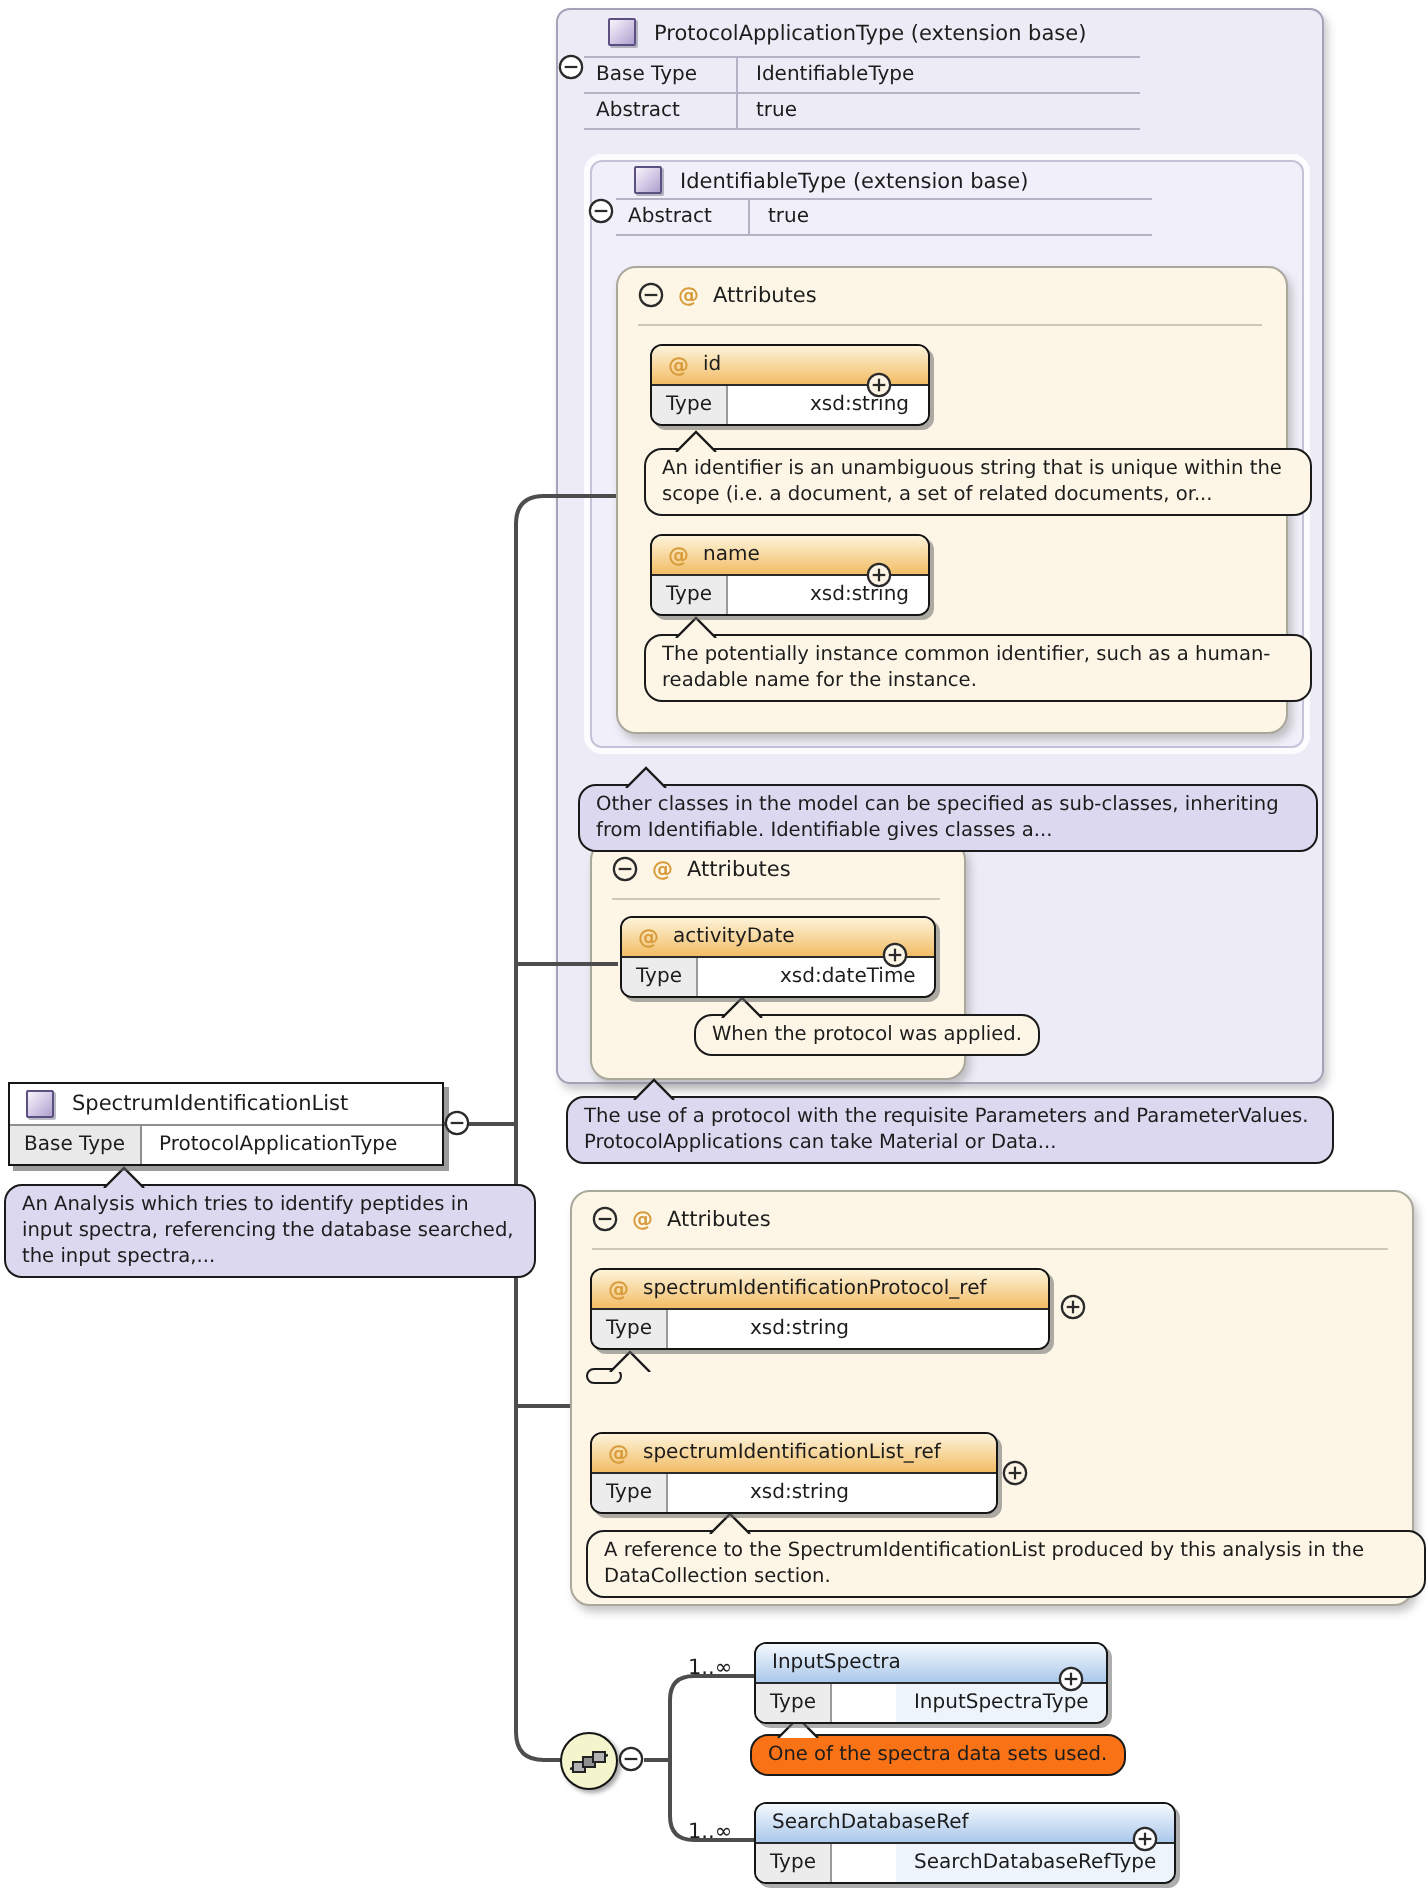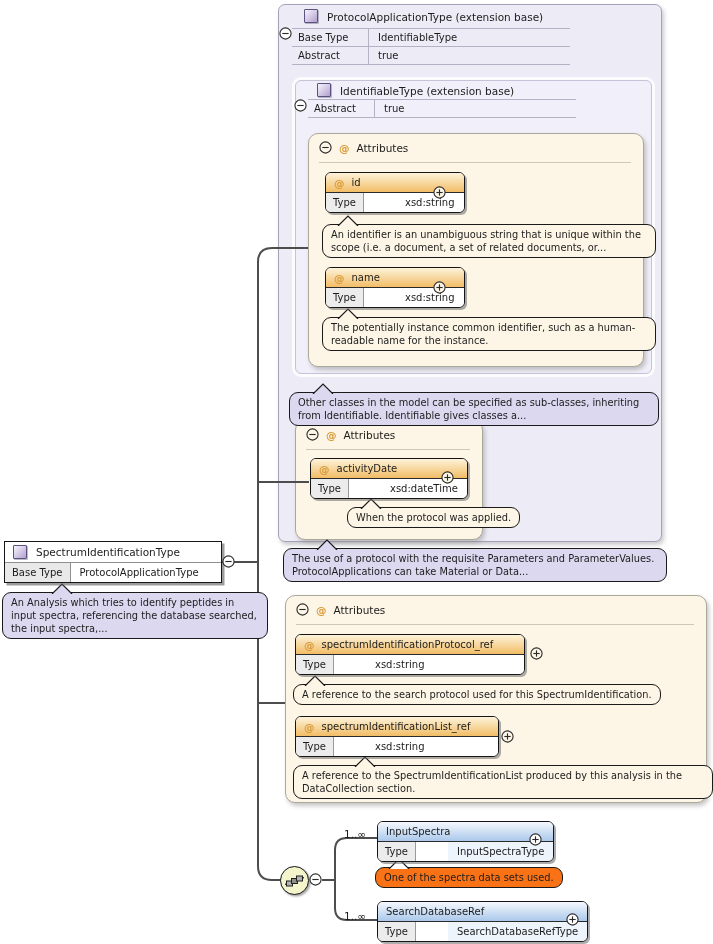--- a/index.html
+++ b/index.html
@@ -223,21 +223,21 @@
   <div class="callout lav" style="left:283px;top:548px;width:366px;">
     <span class="tail" style="left:32px;"><svg width="22" height="11" viewBox="0 0 22 11">
           <path d="M1 11 L11 1 L21 11" fill="#dbd8f0" stroke="#1a1a1a" stroke-width="1.2"></path>
         </svg></span>
     <span>The use of a protocol with the requisite Parameters and ParameterValues. ProtocolApplications can take Material or Data...</span>
   </div>
 
   <div class="main-box" style="left:4px;top:541px;width:216px;">
     <div class="title">
       <span class="class-icon"></span>
-      <span>SpectrumIdentificationType</span>
+      <span>SpectrumIdentificationList</span>
     </div>
     <div class="row">
       <span class="lbl">Base Type</span>
       <span class="val">ProtocolApplicationType</span>
     </div>
   </div>
   <div class="toggle" style="left:222px;top:555px;">
     <svg width="13" height="13" viewBox="0 0 14 14">
         <circle cx="7" cy="7" r="6" fill="#fff" stroke="#2a2a2a" stroke-width="1.2"></circle>
         <line x1="3.6" y1="7" x2="10.4" y2="7" stroke="#2a2a2a" stroke-width="1.2"></line>
@@ -276,21 +276,20 @@
     <svg width="13" height="13" viewBox="0 0 14 14">
         <circle cx="7" cy="7" r="6" fill="#fdf6e6" stroke="#2a2a2a" stroke-width="1.2"></circle>
         <line x1="3.6" y1="7" x2="10.4" y2="7" stroke="#2a2a2a" stroke-width="1.2"></line>
         <line x1="7" y1="3.6" x2="7" y2="10.4" stroke="#2a2a2a" stroke-width="1.2"></line>
       </svg>
   </div>
   <div class="callout cream nowrap" style="left:293px;top:684px;">
     <span class="tail" style="left:10px;"><svg width="22" height="11" viewBox="0 0 22 11">
           <path d="M1 11 L11 1 L21 11" fill="#fdf6e6" stroke="#1a1a1a" stroke-width="1.2"></path>
         </svg></span>
-    <span>A reference to the search protocol used for this SpectrumIdentification.</span>
   </div>
 
   <div class="node" style="left:295px;top:716px;min-width:202px;">
     <div class="node-header orange">
       <span class="at-glyph">@</span>
       <span>spectrumIdentificationList_ref</span>
     </div>
     <div class="node-type-row">
       <span class="node-type-label">Type</span>
       <span class="node-type-value">xsd:string</span>

